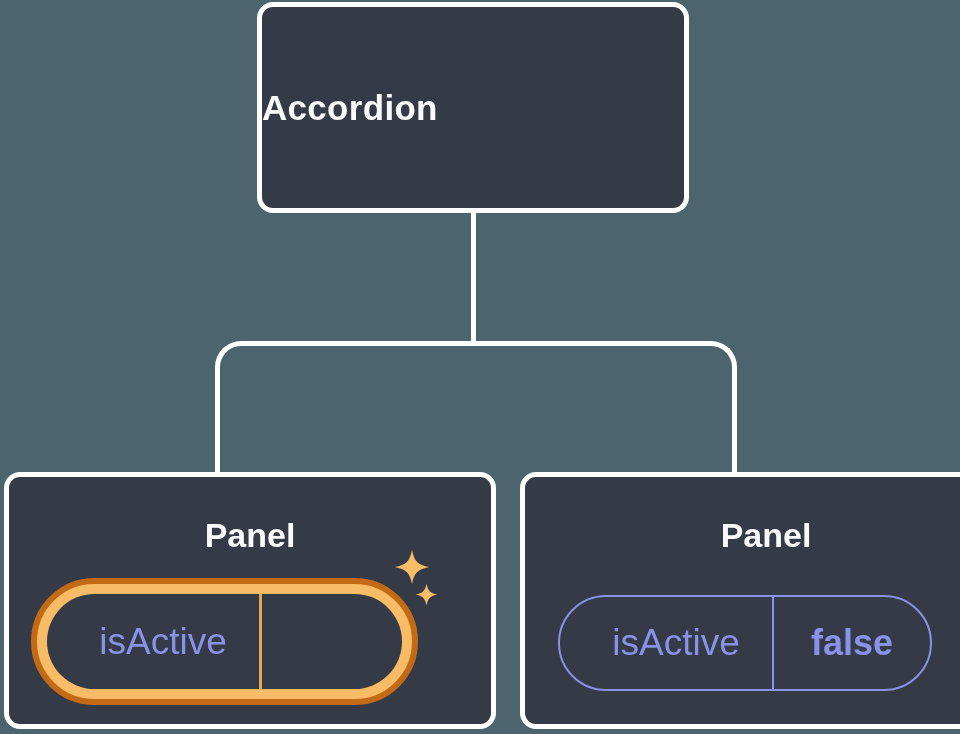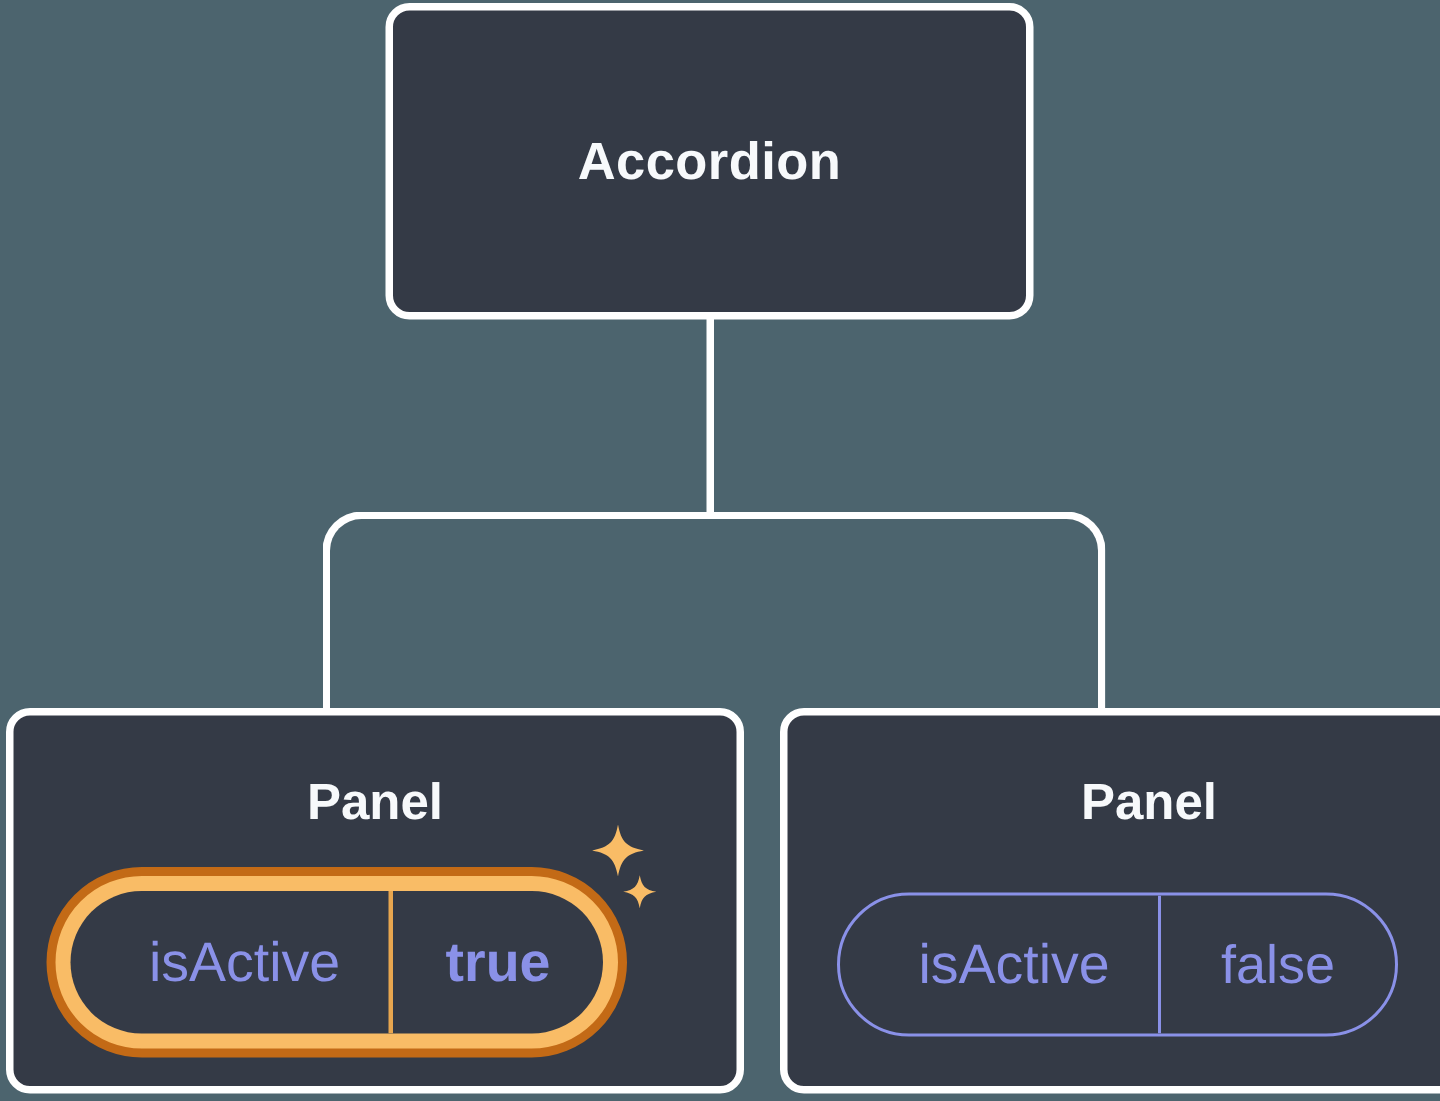--- a/index.html
+++ b/index.html
@@ -15,21 +15,21 @@
   .node{
     position:absolute;
     background:#343A46;
     border:5px solid #FFFFFF;
     border-radius:16px;
     box-sizing:border-box;
     color:#F7F9FB;
   }
   .node-root{
     left:257px;top:2px;width:432px;height:211px;
-    display:flex;align-items:center;justify-content:center;
+    display:flex;align-items:center;justify-content:flex-start;
   }
   .node-title{
     font-size:35px;font-weight:600;letter-spacing:.3px;color:#F7F9FB;
   }
 
   
   .stem{
     position:absolute;left:471px;top:211px;width:5px;height:132px;
     background:#FFFFFF;
   }
@@ -66,21 +66,21 @@
   }
   .pill-active-inner .cell{
     display:flex;align-items:center;justify-content:center;
   }
   .cell-key{width:212px;}
   .cell-val{flex:1;}
   .divider-gold{width:3px;background:#E8A64F;}
 
   .prop-key{color:#8A91E8;font-size:37px;font-weight:400;margin-left:20px;}
   .prop-val-bold{color:#8A91E8;font-size:37px;font-weight:700;}
-  .prop-val{color:#8A91E8;font-size:36px;font-weight:400;}
+  .prop-val{color:#8A91E8;font-size:36px;font-weight:700;}
 
   
   .pill-inactive{
     position:absolute;left:33px;top:118px;width:374px;height:96px;
     border:2px solid #8A91E8;
     border-radius:50px;
     box-sizing:border-box;
     display:flex;align-items:stretch;overflow:hidden;
     background:transparent;
   }
@@ -109,23 +109,20 @@
 
   <div class="node node-panel node-panel-left">
     <div class="panel-title">Panel</div>
 
     <div class="pill-active">
       <div class="pill-active-inner">
         <div class="cell cell-key">
           <span class="prop-key">isActive</span>
         </div>
         <div class="divider-gold"></div>
-        <div class="cell cell-val">
-          <span class="prop-val-bold">true</span>
-        </div>
       </div>
     </div>
 
     <div class="sparkle sparkle-large">
       <svg viewBox="0 0 100 100" xmlns="http://www.w3.org/2000/svg">
         <path d="M50 2 C56 34 66 44 98 50 C66 56 56 66 50 98 C44 66 34 56 2 50 C34 44 44 34 50 2 Z" fill="#F9BC66"></path>
       </svg>
     </div>
     <div class="sparkle sparkle-small">
       <svg viewBox="0 0 100 100" xmlns="http://www.w3.org/2000/svg">

